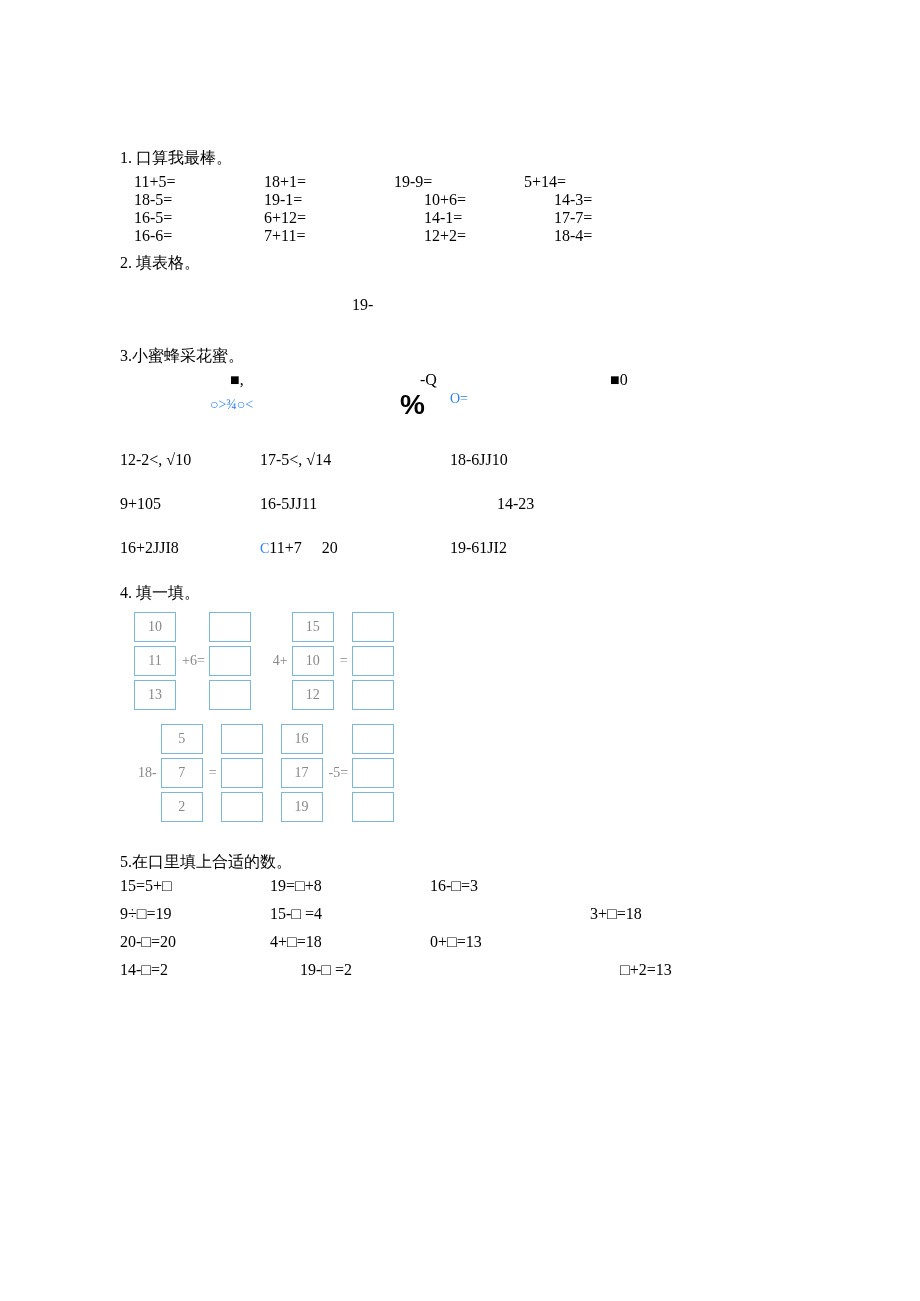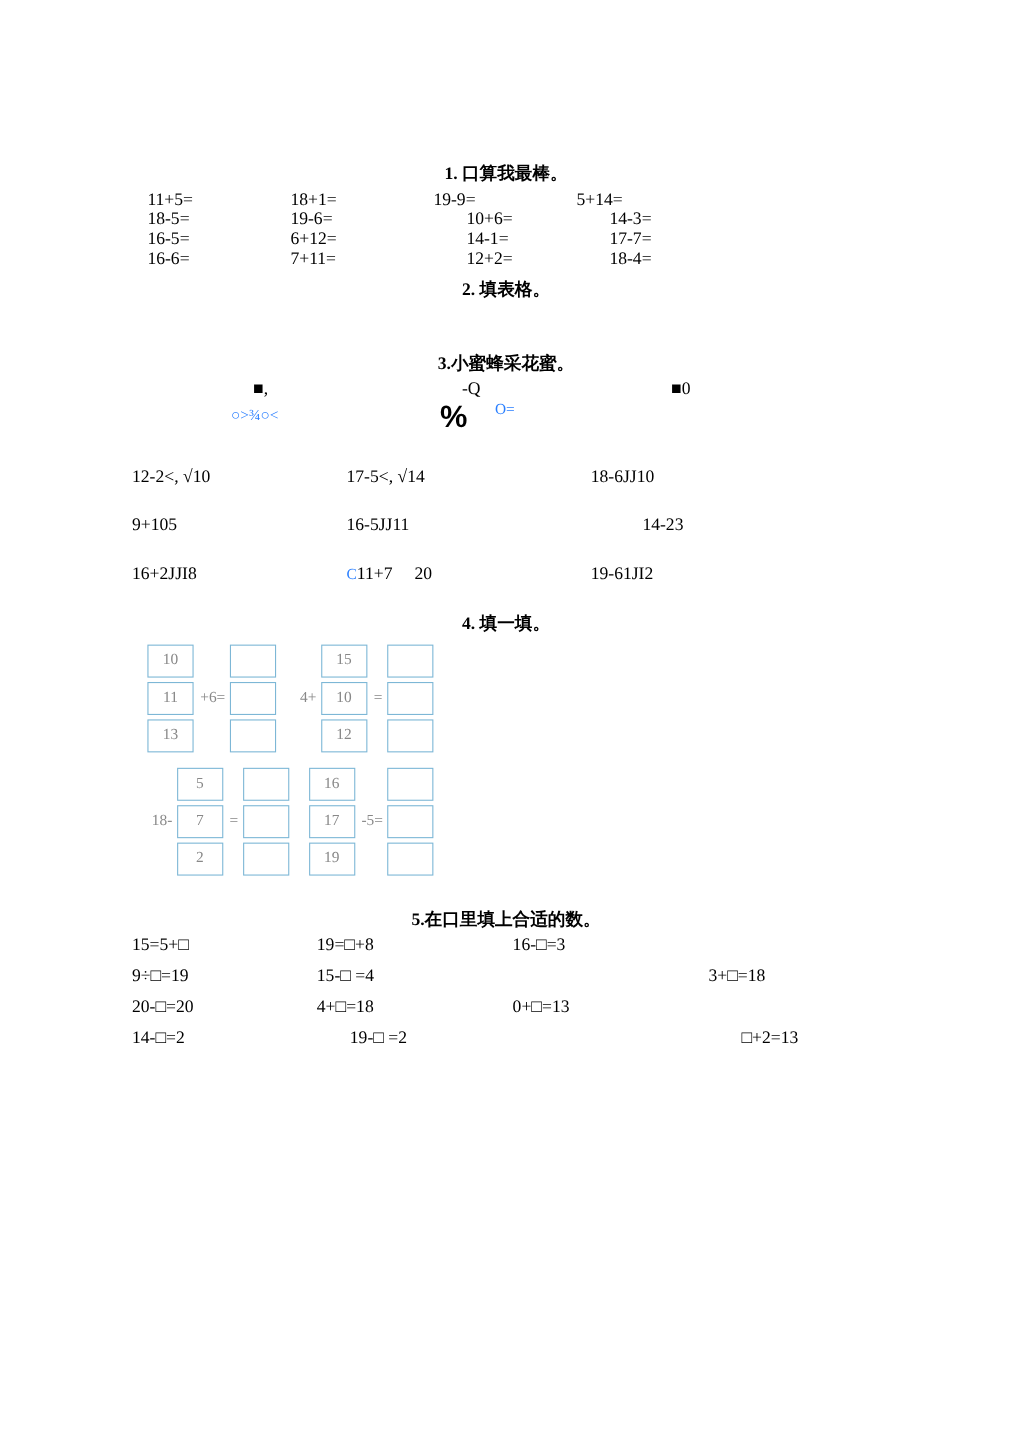--- a/index.html
+++ b/index.html
@@ -5,24 +5,23 @@
   body {
     font-family: "SimSun", "Times New Roman", serif;
     font-size: 16px;
     margin: 0;
     padding: 140px 120px 60px 120px;
     width: 920px;
     box-sizing: border-box;
     color: #000;
   }
   .heading {
-    font-weight: bold;
+    font-weight: normal;
     margin-top: 8px;
     margin-bottom: 4px;
-    text-align: center;
   }
   .row {
     display: flex;
     margin-left: 14px;
     align-items: center;
   }
   .cell {
     width: 130px;
   }
   .tableblock {
@@ -34,24 +33,23 @@
     margin-left: 110px;
     align-items: center;
   }
   .bee-a { width: 190px; }
   .bee-b { width: 200px; font-size: 28px; font-weight: bold; }
   .bee-c { }
   .blue { color: #2a7fff; font-size: 14px; }
   .compare-row {
     display: flex;
     margin-bottom: 26px;
-    gap: 32px;
   }
   .compare-a { width: 140px; }
-  .compare-b { width: 190px; margin-left: 23px; }
+  .compare-b { width: 190px; }
   .compare-c { width: 160px; }
   .q4wrap {
     margin-left: 14px;
     margin-top: 6px;
     margin-bottom: 18px;
   }
   .q4block {
     display: inline-block;
     vertical-align: top;
     margin-right: 12px;
@@ -78,21 +76,20 @@
   .op {
     color: #888;
     font-size: 14px;
     padding: 0 4px;
     white-space: nowrap;
   }
   .q5row {
     display: flex;
     align-items: center;
     margin-bottom: 10px;
-    gap: 18px;
   }
   .q5a { width: 150px; }
   .q5b { width: 160px; }
   .q5c { width: 160px; }
   .pct {
     font-family: Arial, sans-serif;
   }
 </style>
 </head>
 <body>
@@ -100,41 +97,44 @@
 <div class="heading">1. 口算我最棒。</div>
 <div>
   <div class="row">
     <div class="cell">11+5=</div>
     <div class="cell">18+1=</div>
     <div class="cell">19-9=</div>
     <div class="cell">5+14=</div>
   </div>
   <div class="row">
     <div class="cell">18-5=</div>
-    <div class="cell">19-6=</div>
+    <div class="cell">19-1=</div>
     <div class="cell" style="padding-left:30px">10+6=</div>
     <div class="cell">14-3=</div>
   </div>
   <div class="row">
     <div class="cell">16-5=</div>
     <div class="cell">6+12=</div>
     <div class="cell" style="padding-left:30px">14-1=</div>
     <div class="cell">17-7=</div>
   </div>
   <div class="row">
     <div class="cell">16-6=</div>
     <div class="cell">7+11=</div>
     <div class="cell" style="padding-left:30px">12+2=</div>
     <div class="cell">18-4=</div>
   </div>
 </div>
 
 <div class="heading">2. 填表格。</div>
 <div class="tableblock">
   <div style="height:14px"></div>
+  <div>
+    <span style="margin-left:12px">19-</span>
+  </div>
 </div>
 
 <div class="heading" style="margin-top:28px">3.小蜜蜂采花蜜。</div>
 <div class="bee-row">
   <div class="bee-a">■,</div>
   <div class="bee-a">-Q</div>
   <div class="bee-c">■0</div>
 </div>
 <div class="bee-row" style="margin-left:90px">
   <div class="bee-a blue">○&gt;¾○&lt;</div>

